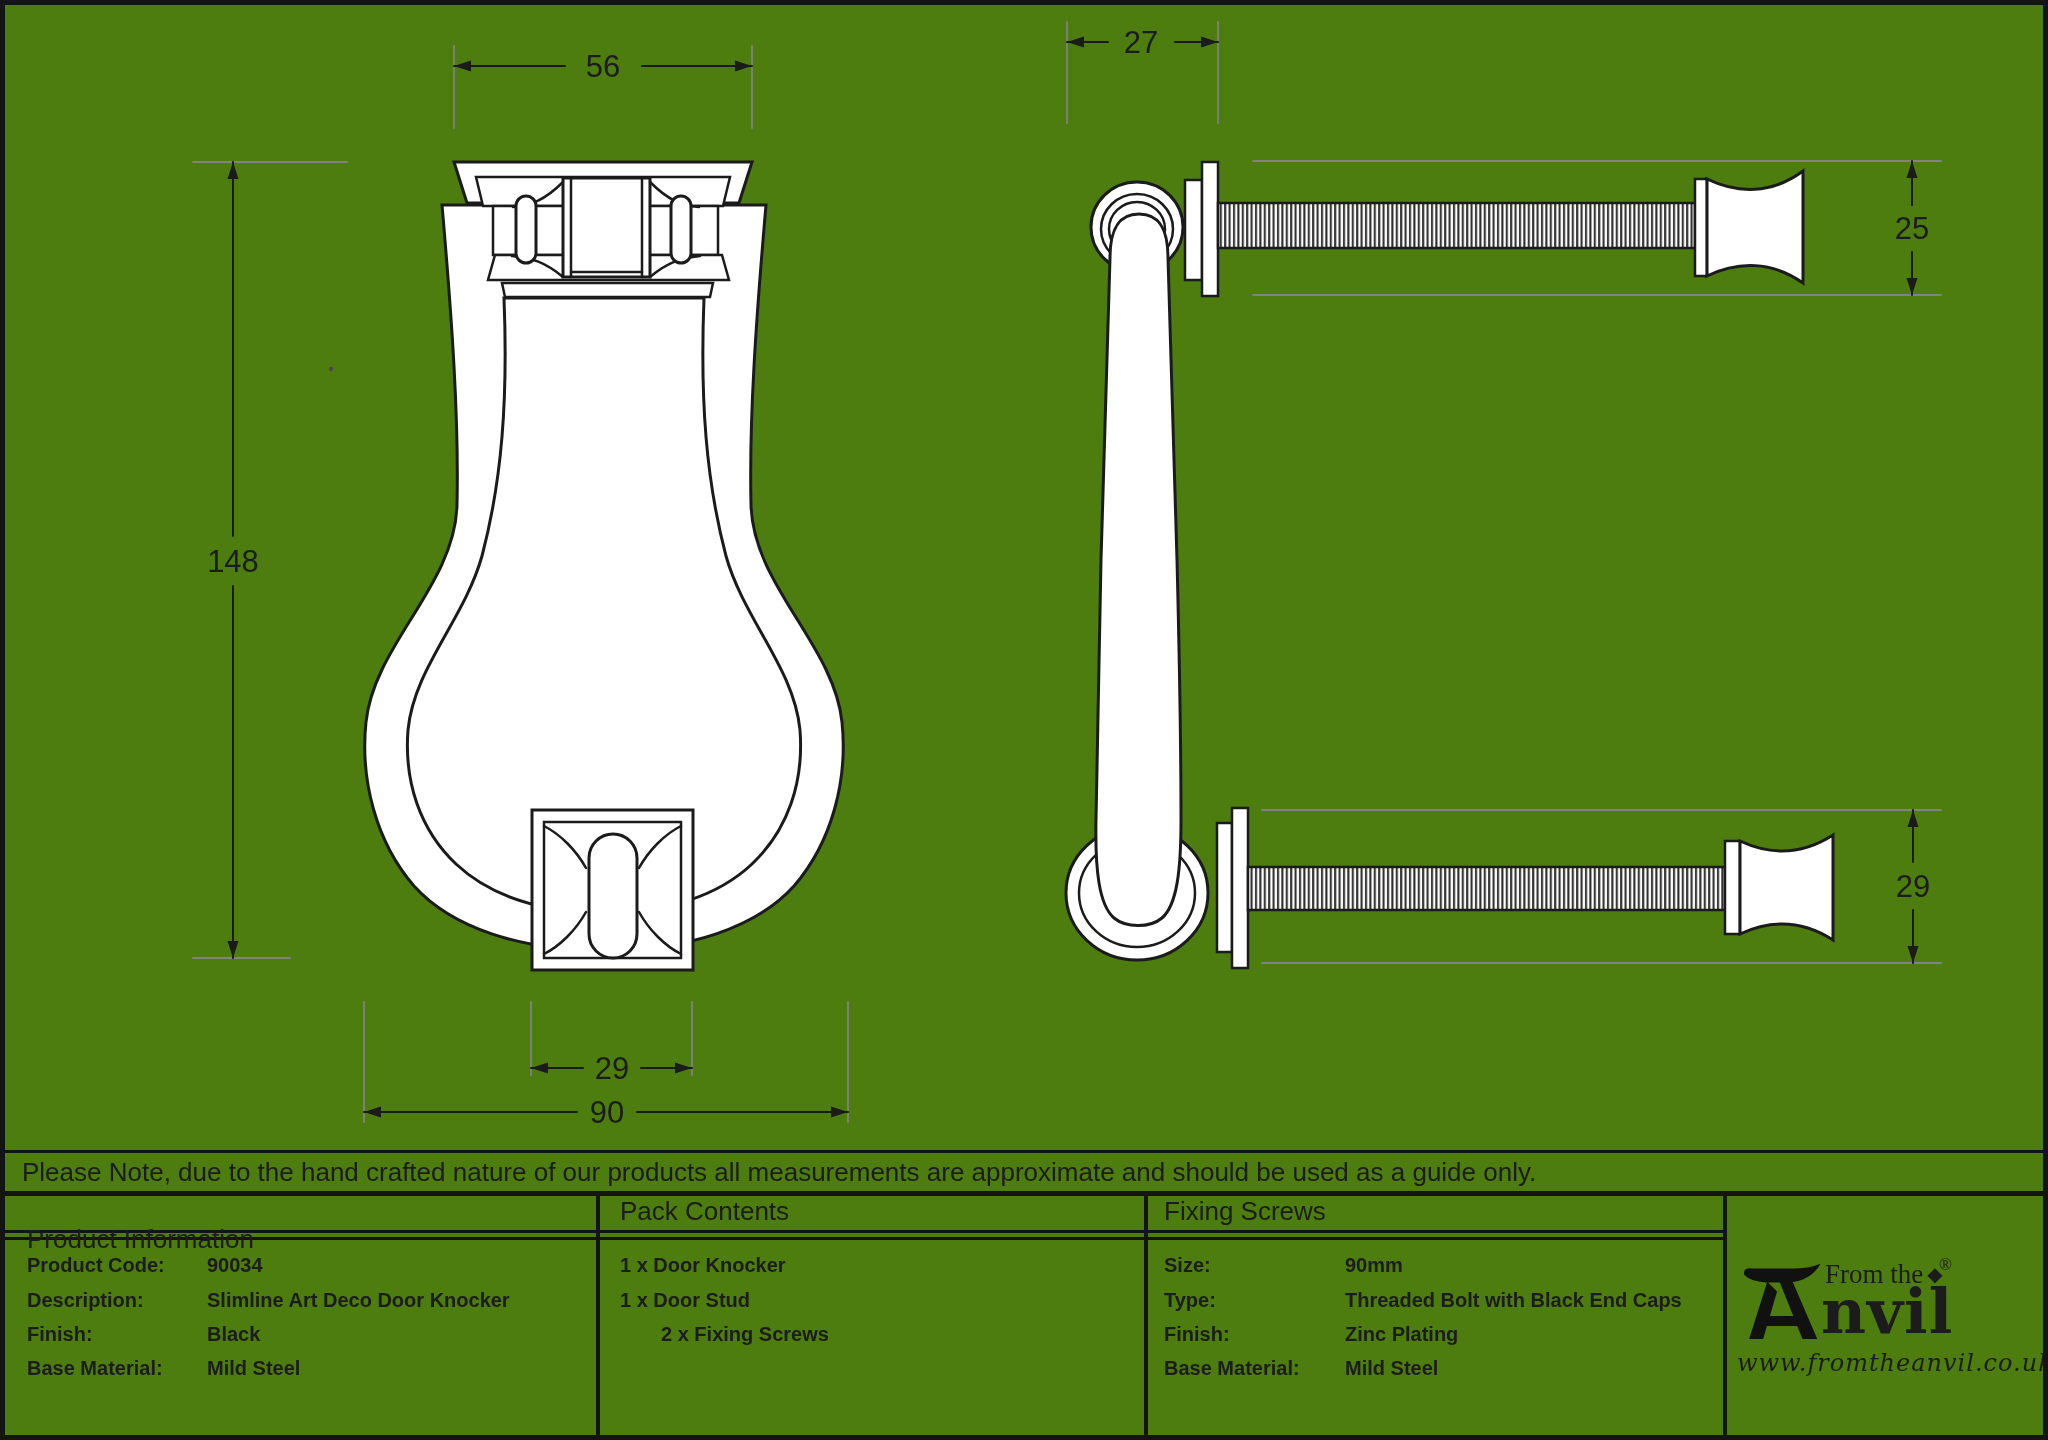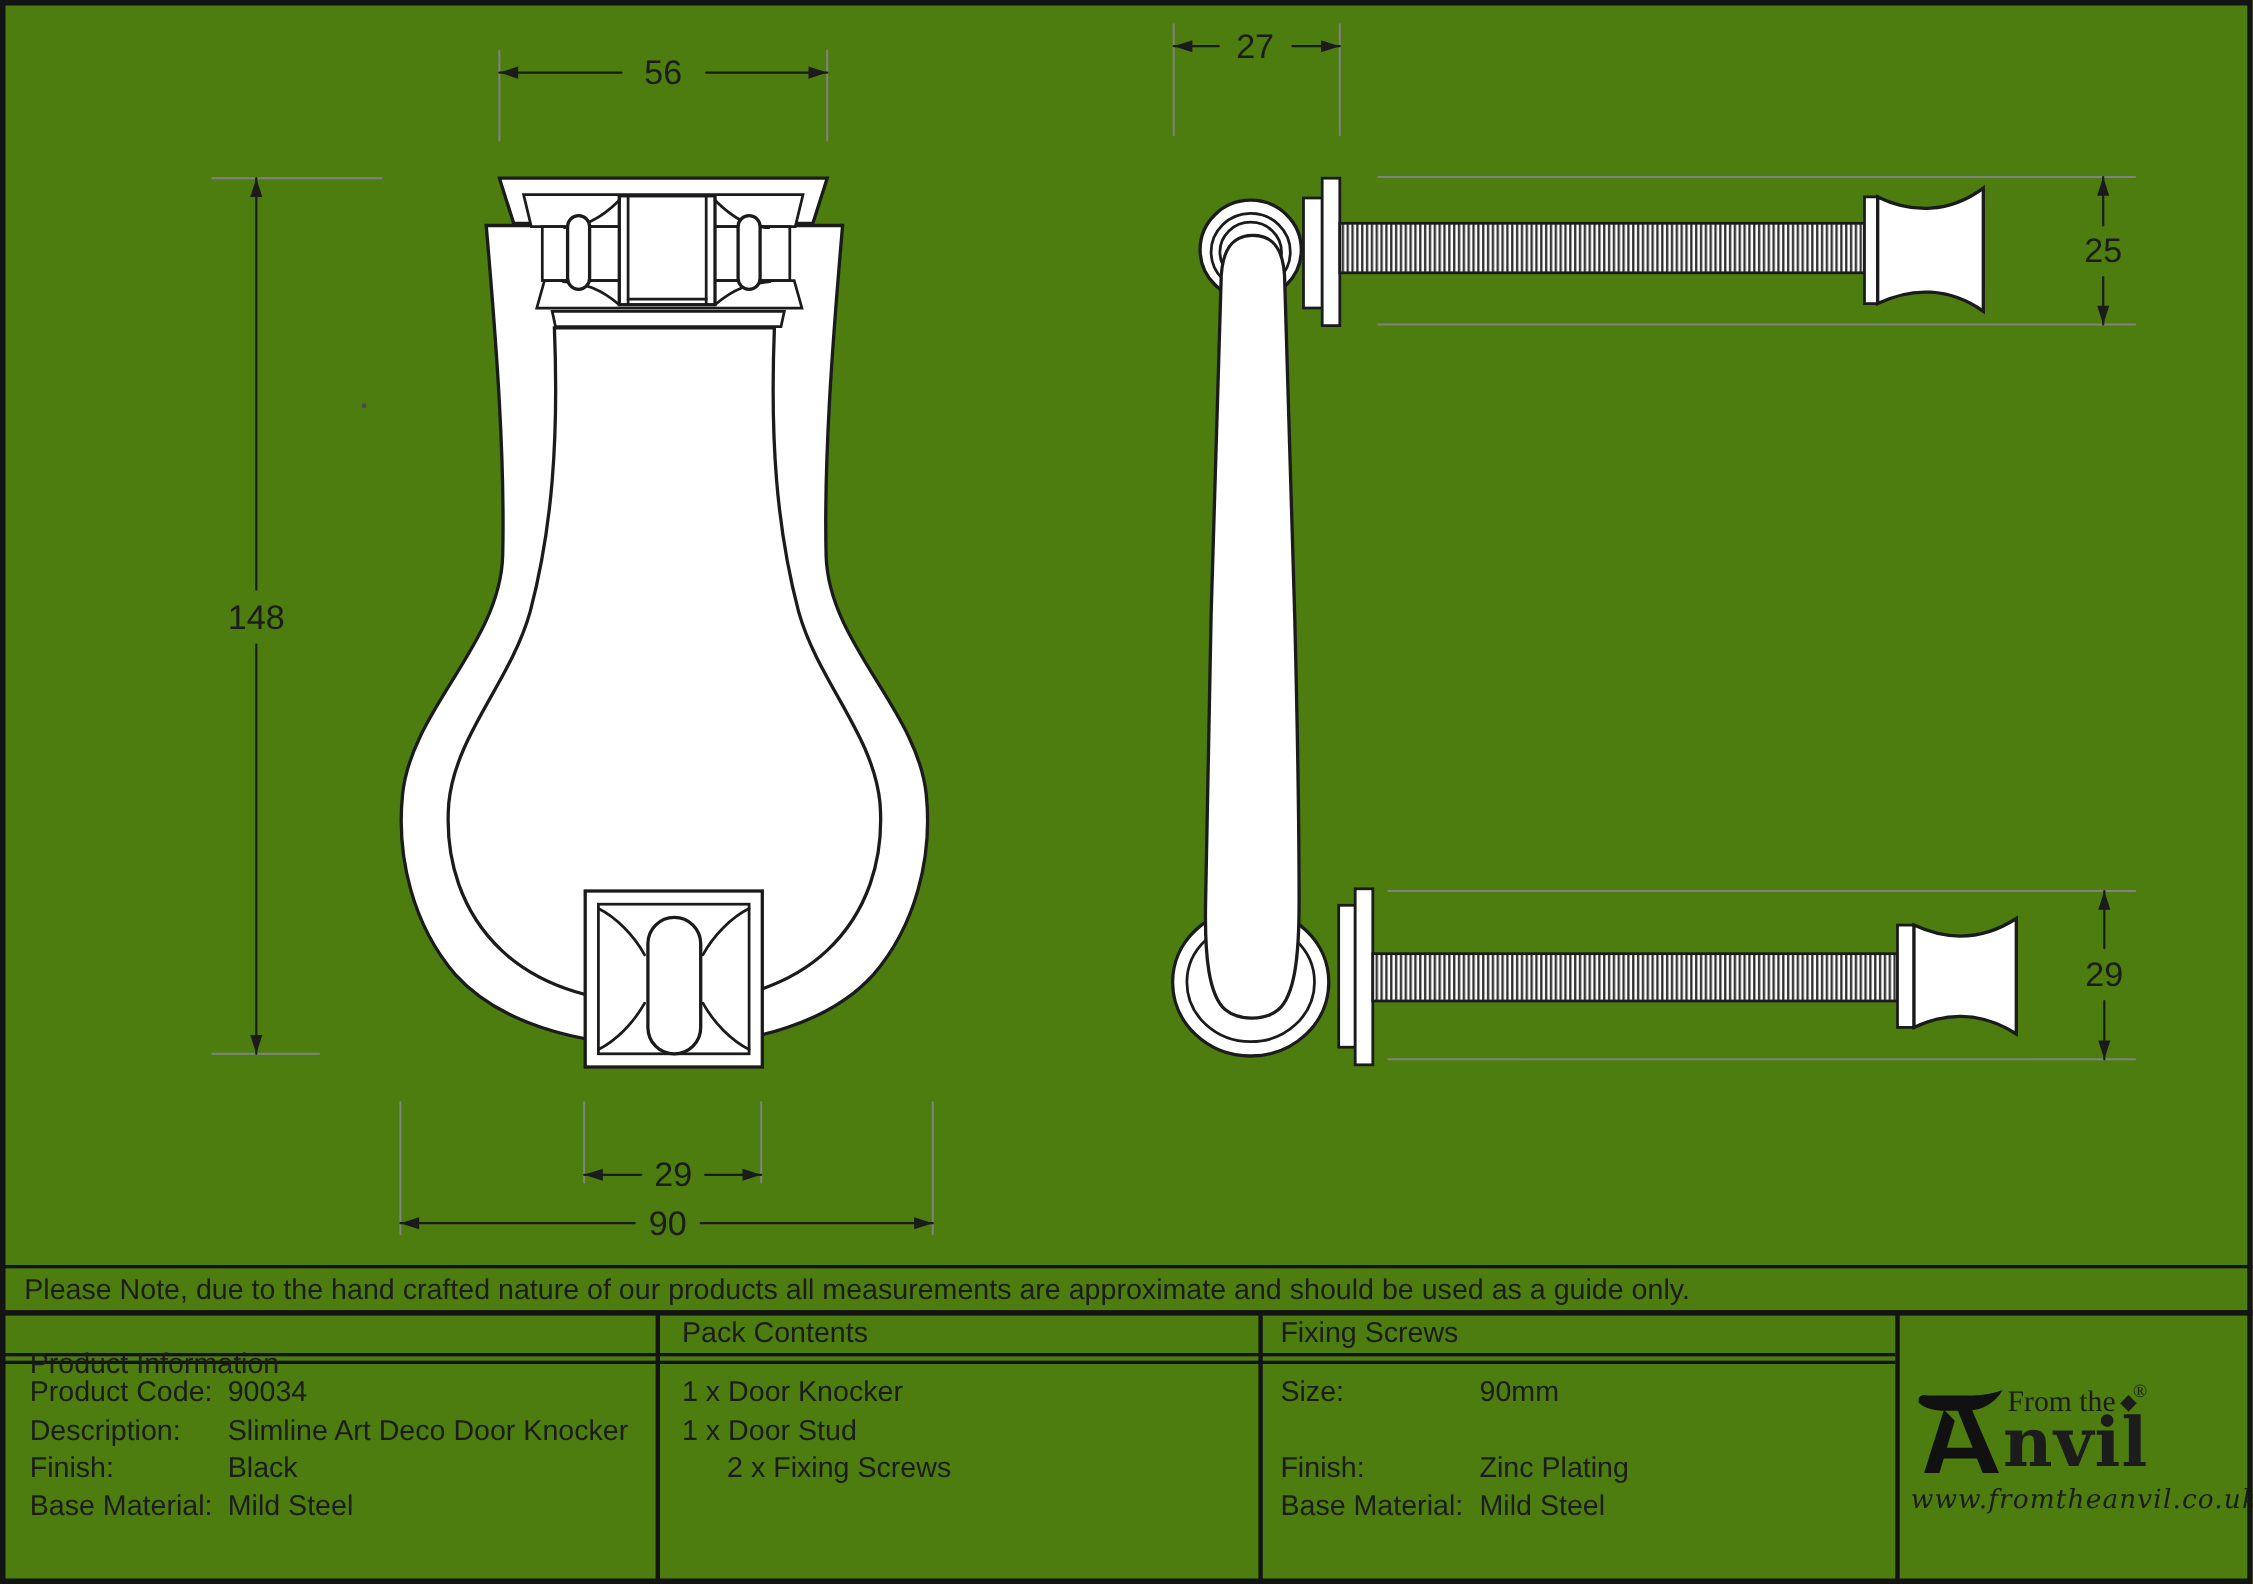--- a/index.html
+++ b/index.html
@@ -9,21 +9,21 @@
   svg text{font-family:"Liberation Sans",sans-serif;}
 
   .note-bar{position:absolute;left:0;top:1150px;width:2048px;height:38px;
             border-top:3px solid #141414;border-bottom:5px solid #141414;
             box-sizing:content-box;display:flex;align-items:center;
             padding-left:22px;font-size:26px;}
 
   .tbl-divider{position:absolute;top:1193px;height:243px;width:4px;background:#141414;}
   .hdr-line{position:absolute;left:0;width:1723px;height:3px;background:#141414;}
   .tbl-header{position:absolute;top:1194px;height:34px;line-height:34px;font-size:26px;}
-  .tbl-row{position:absolute;height:34px;line-height:34px;font-size:26px;white-space:nowrap;}
+  .tbl-row{position:absolute;height:34px;line-height:34px;font-size:20px;white-space:nowrap;font-weight:bold;}
   .lbl{display:inline-block;}
   .lbl.w1{width:180px;} .lbl.w3{width:181px;}
 
   .logo-cell{position:absolute;left:1727px;top:1193px;width:316px;height:243px;}
   .logo-icon{position:absolute;left:14px;top:70px;width:82px;height:80px;}
   .logo-fromthe{position:absolute;left:98px;top:66px;font-family:"Liberation Serif",serif;
                 font-size:27px;white-space:nowrap;}
   .logo-diamond{font-family:"DejaVu Sans",sans-serif;font-size:20px;position:relative;top:-2px;left:4px;}
   .logo-brand{position:absolute;left:94px;top:82px;font-family:"DejaVu Serif","Liberation Serif",serif;
               font-weight:bold;font-size:62px;letter-spacing:1px;}
@@ -228,20 +228,23 @@
   </div>
 
   <div class="tbl-header" style="left:620px;">Pack Contents</div>
   <div class="tbl-row" style="left:620px;top:1248px;">1 x Door Knocker</div>
   <div class="tbl-row" style="left:620px;top:1283px;">1 x Door Stud</div>
   <div class="tbl-row" style="left:620px;top:1317px;margin-left:41px;">2 x Fixing Screws</div>
 
   <div class="tbl-header" style="left:1164px;">Fixing Screws</div>
   <div class="tbl-row" style="left:1164px;top:1248px;">
     <span class="lbl w3">Size:</span><span>90mm</span>
+  </div>
+  <div class="tbl-row" style="left:1164px;top:1283px;">
+    <span class="lbl w3">Type:</span><span>Threaded Bolt with Black End Caps</span>
   </div>
   <div class="tbl-row" style="left:1164px;top:1317px;">
     <span class="lbl w3">Finish:</span><span>Zinc Plating</span>
   </div>
   <div class="tbl-row" style="left:1164px;top:1351px;">
     <span class="lbl w3">Base Material:</span><span>Mild Steel</span>
   </div>
 
   <div class="logo-cell">
     <svg class="logo-icon" viewBox="0 0 100 96">

